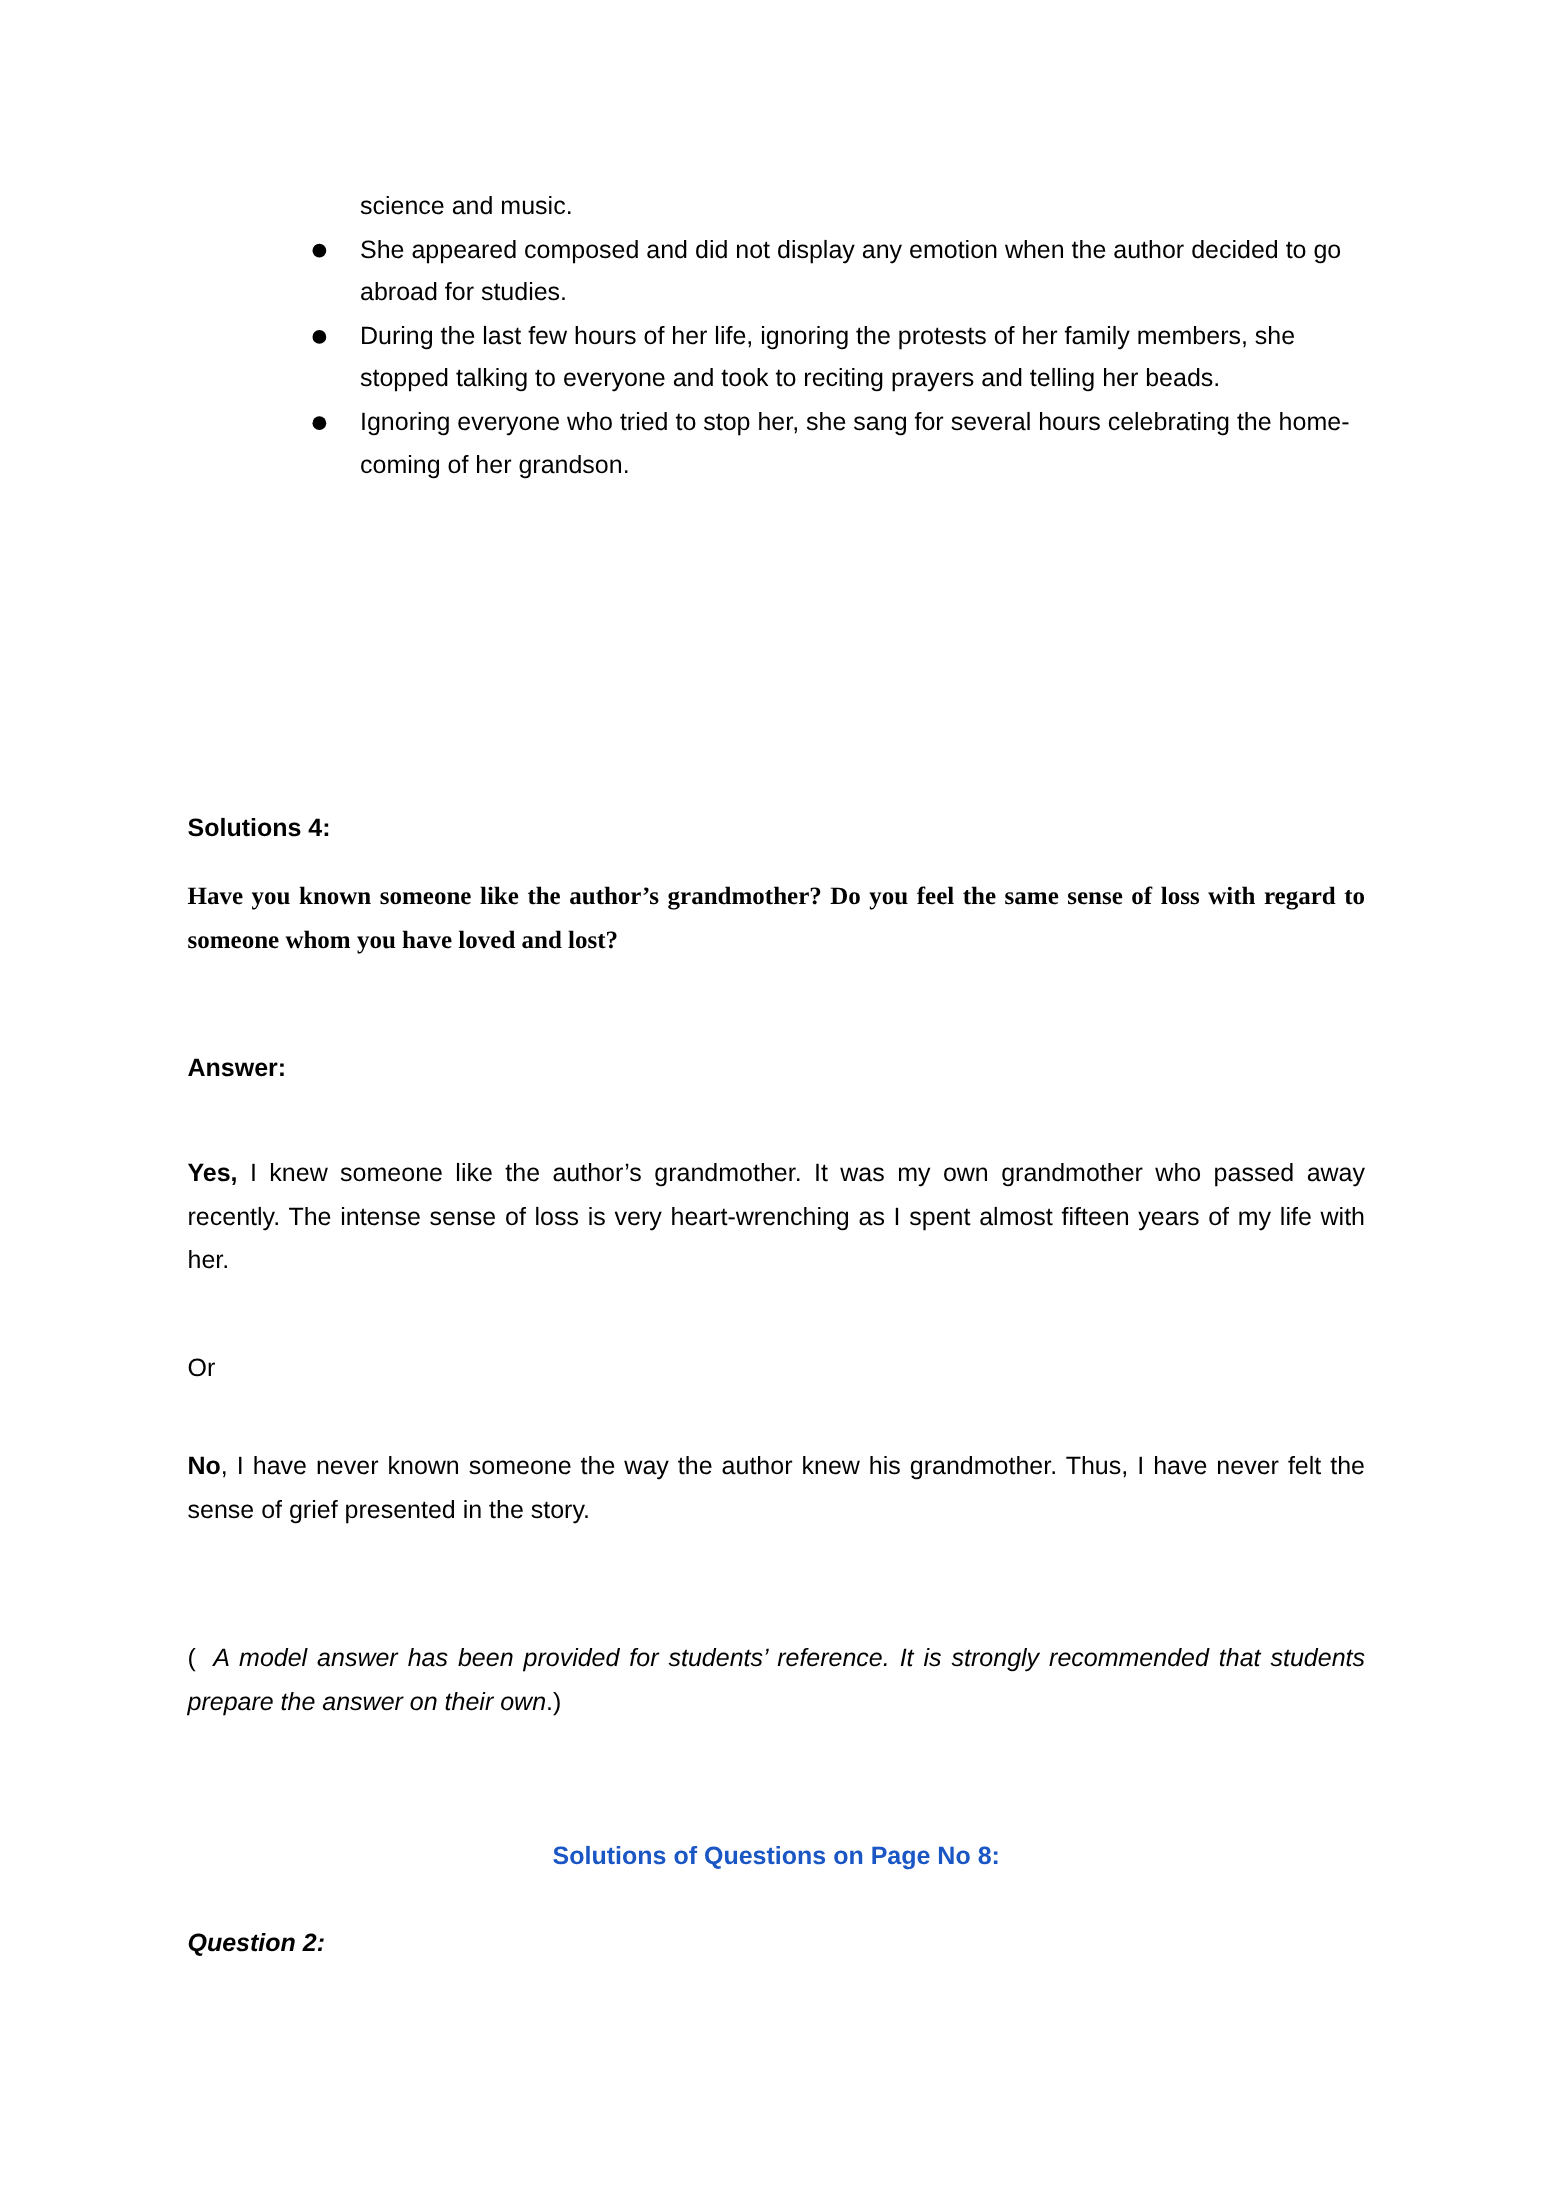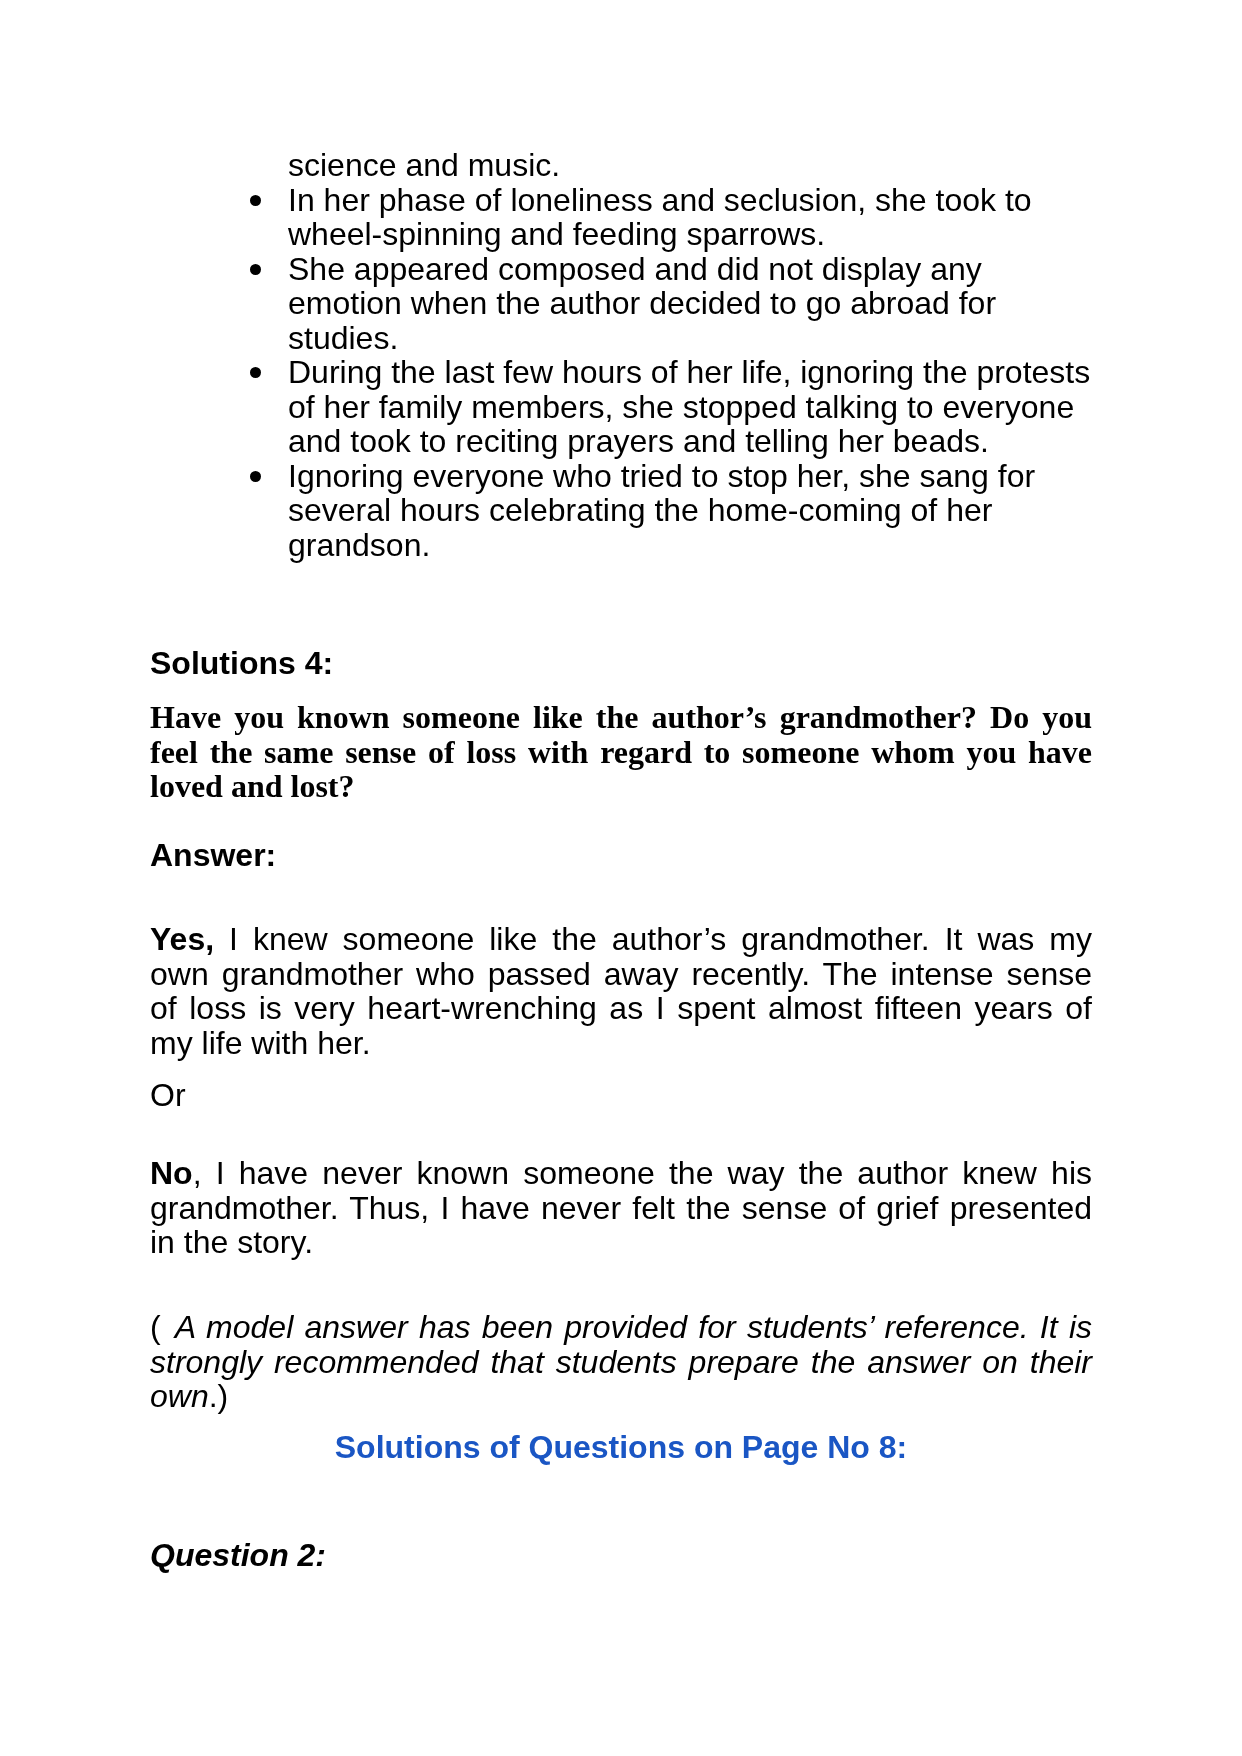--- a/index.html
+++ b/index.html
@@ -1,40 +1,36 @@
 <!DOCTYPE html>
 <html><head>
   <meta charset="utf-8">
   <style>
     html, body { margin: 0; padding: 0; background: #ffffff; }
     body { width: 1242px; height: 1756px; position: relative; overflow: hidden;
       font-family: "Liberation Sans", sans-serif; color: #000; }
     .page { position: absolute; left: 150px; top: 0; width: 942px; }
-    .line { font-size: 32px; line-height: 34.5px; }
+    .line { font-size: 20px; line-height: 34.5px; }
     .bullets { position: absolute; left: 0; top: 148px; width: 942px; }
     .bullet-item { position: relative; padding-left: 138px; }
     .bullet-dot { position: absolute; left: 100px; top: 12px; width: 11px; height: 11px; border-radius: 50%; background: #000; }
     .continuation { padding-left: 138px; }
     .abs { position: absolute; left: 0; width: 942px; }
     .bold { font-weight: bold; }
     .justify { text-align: justify; }
     .italic { font-style: italic; margin-left: 14px; }
     .blue-heading { color: #1a56c4; font-weight: bold; text-align: center; }
   </style>
 </head>
 <body>
 
 <div class="page">
 
   <div class="bullets">
     <div class="line continuation">science and music.</div>
-    <div class="line bullet-item">
-      <span class="bullet-dot"></span>
-      <span>In her phase of loneliness and seclusion, she took to wheel-spinning and feeding sparrows.</span>
-    </div>
     <div class="line bullet-item">
       <span class="bullet-dot"></span>
       <span>She appeared composed and did not display any emotion when the author decided to go abroad for studies.</span>
     </div>
     <div class="line bullet-item">
       <span class="bullet-dot"></span>
       <span>During the last few hours of her life, ignoring the protests of her family members, she stopped talking to everyone and took to reciting prayers and telling her beads.</span>
     </div>
     <div class="line bullet-item">
       <span class="bullet-dot"></span>
@@ -55,17 +51,17 @@
   <div class="abs line" style="top:1078px;">Or</div>
 
   <div class="abs line justify" style="top:1156px;">
     <span class="bold">No</span><span>, I have never known someone the way the author knew his grandmother. Thus, I have never felt the sense of grief presented in the story.</span>
   </div>
 
   <div class="abs line justify" style="top:1310px;">
     <span>(</span><span class="italic">A model answer has been provided for students’ reference. It is strongly recommended that students prepare the answer on their own</span><span>.)</span>
   </div>
 
-  <div class="abs line blue-heading" style="top:1430px;">Solutions of Questions on Page No 8:</div>
+  <div class="abs line blue-heading" style="top:1468px;">Solutions of Questions on Page No 8:</div>
 
   <div class="abs line bold" style="top:1538px;font-style:italic;">Question 2:</div>
 
 </div>
 
 </body></html>

